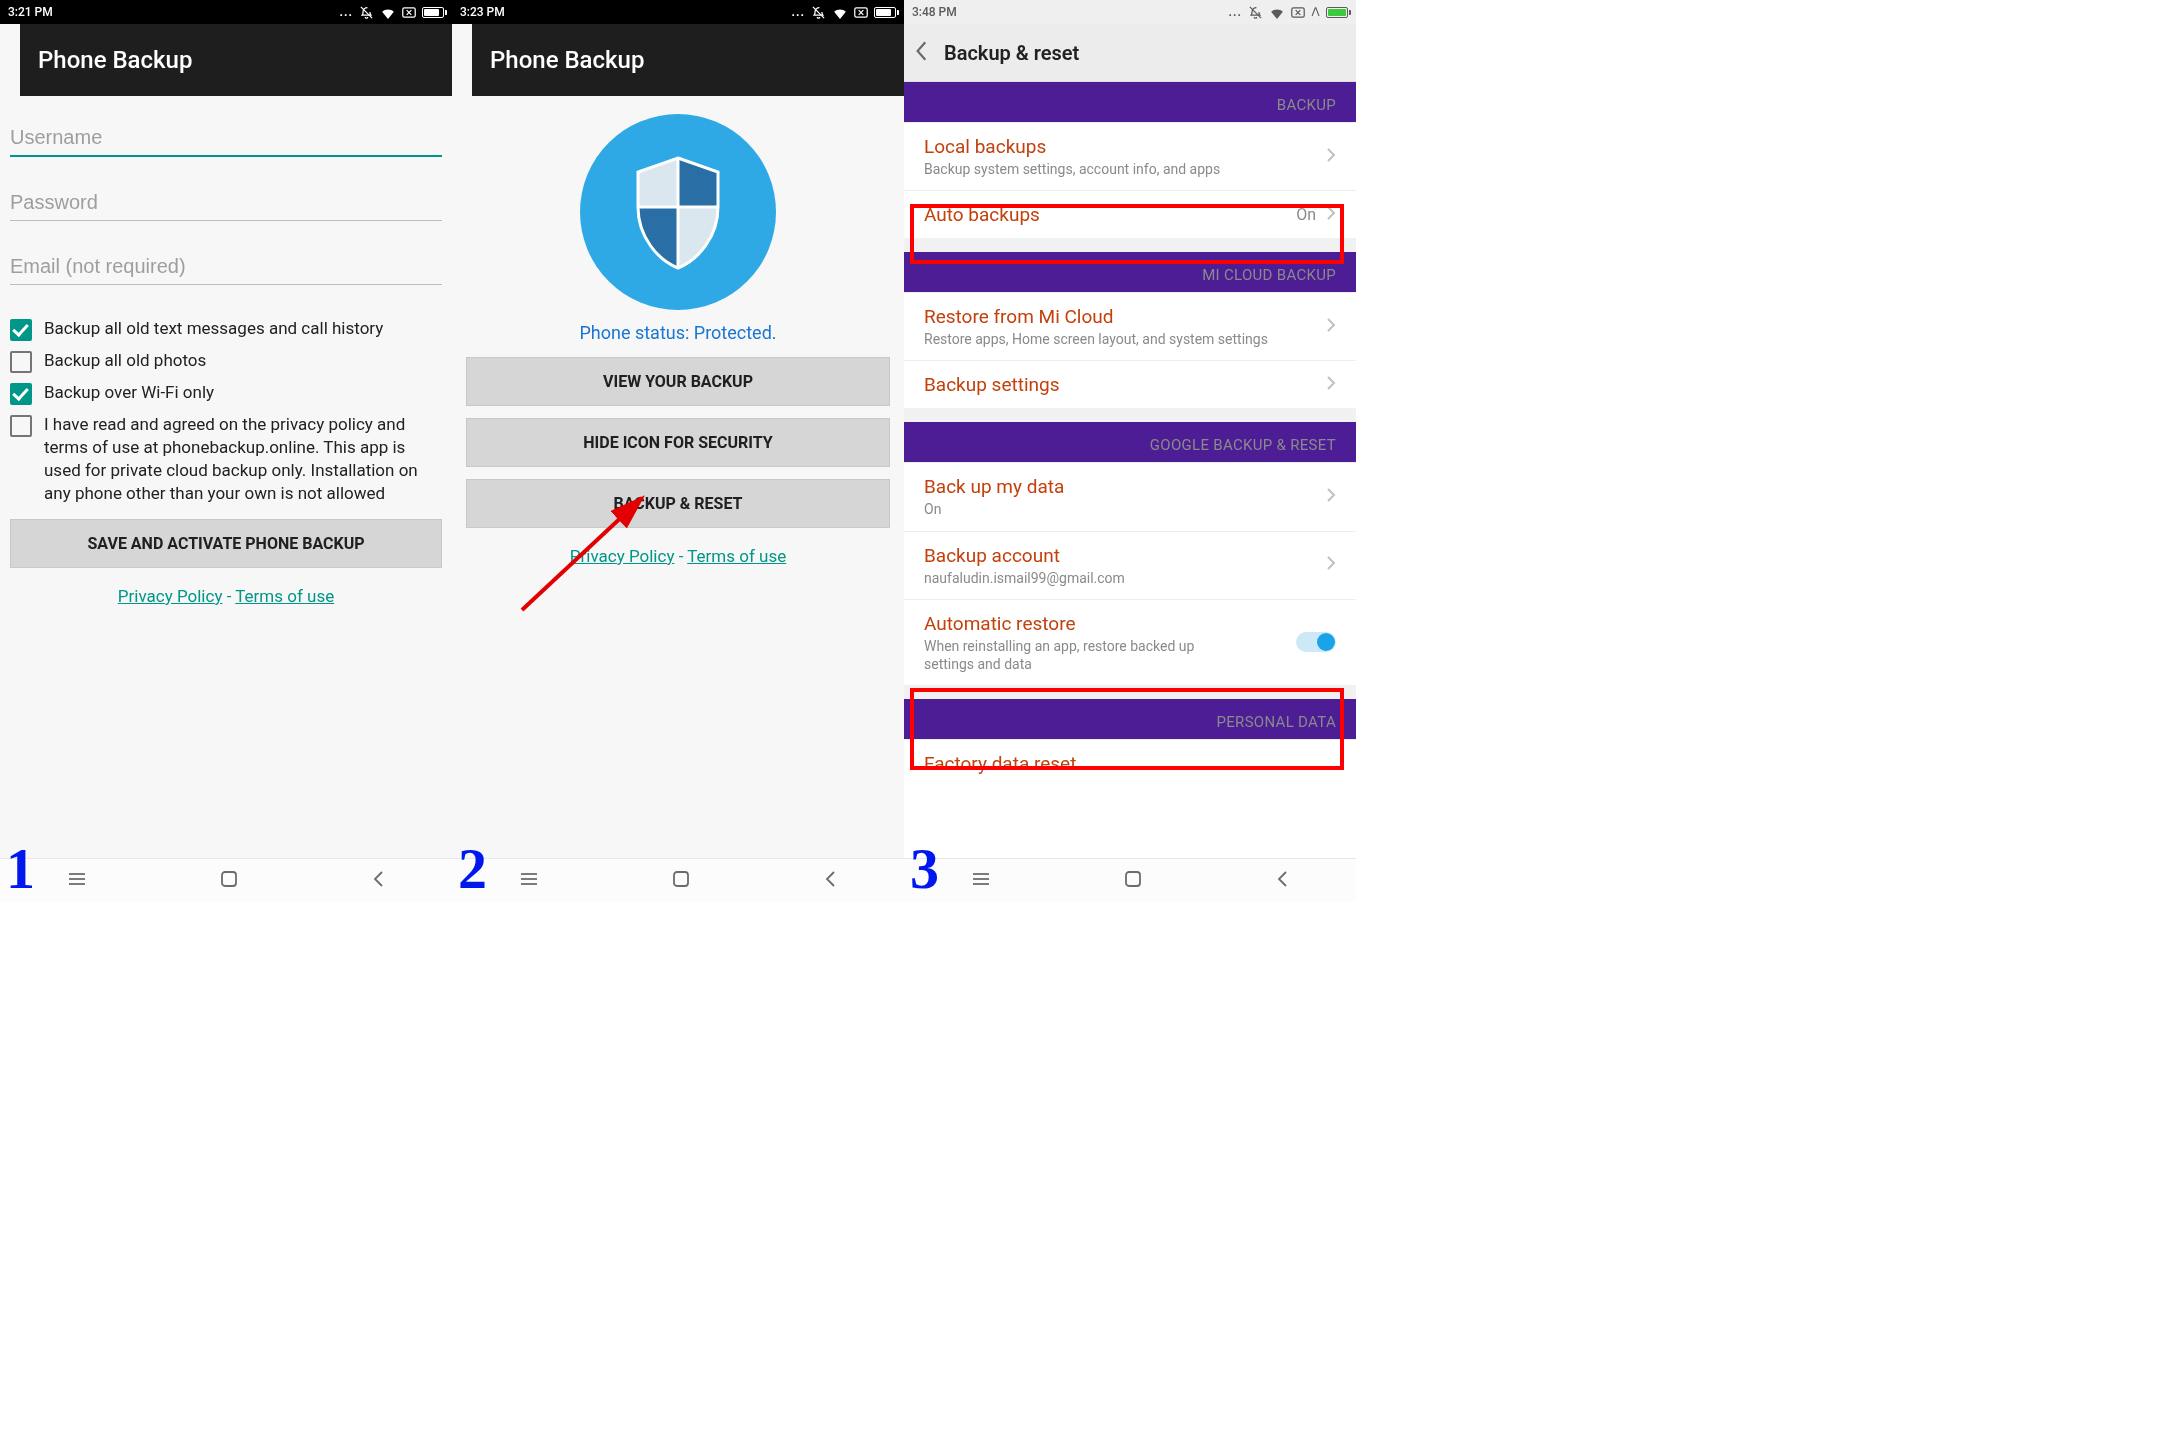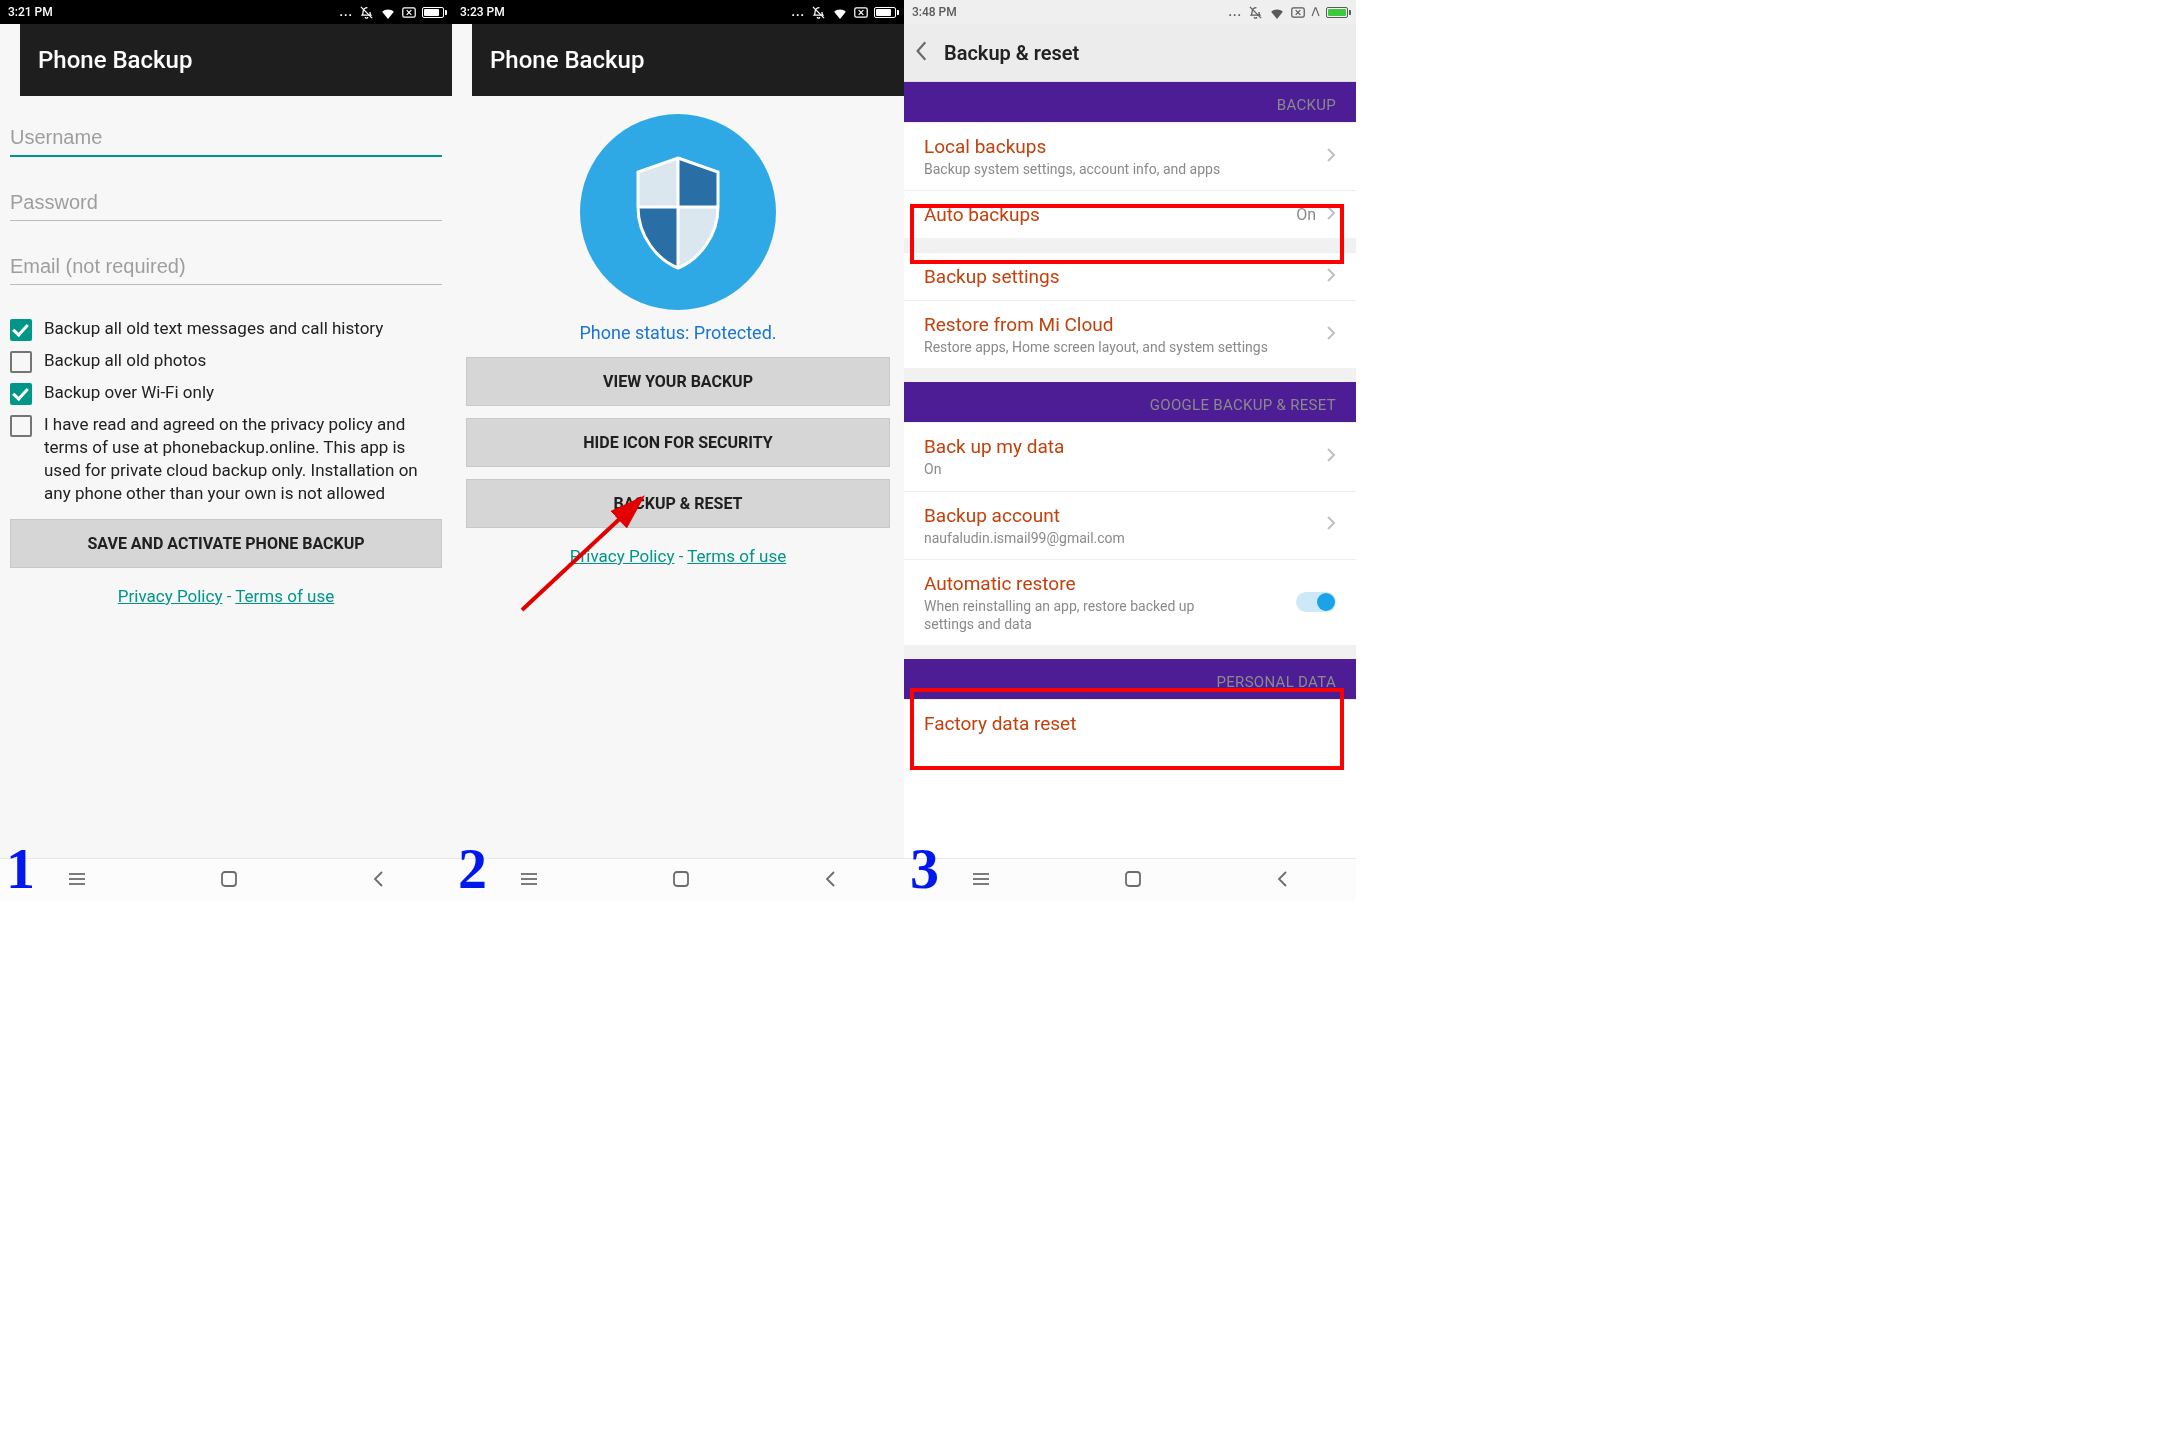--- a/index.html
+++ b/index.html
@@ -296,32 +296,33 @@
       <div class="listitem">
         <div class="txt">
             <div class="main">Auto backups</div>
           </div>
         <span class="right">On</span>
         <span class="chev"><svg width="10" height="16" viewBox="0 0 10 16" fill="none" stroke="currentColor" stroke-width="2">
               <polyline points="2,2 8,8 2,14"></polyline>
             </svg></span>
       </div>
       <div class="section-gap"></div>
-      <div class="listitem">
-        <div class="txt">
-            <div class="main">Backup settings</div>
-          </div>
-        <span class="chev"><svg width="10" height="16" viewBox="0 0 10 16" fill="none" stroke="currentColor" stroke-width="2">
-              <polyline points="2,2 8,8 2,14"></polyline>
-            </svg></span>
-      </div>
+      <div class="section-label">MI CLOUD BACKUP</div>
       <div class="listitem">
         <div class="txt">
             <div class="main">Restore from Mi Cloud</div>
             <div class="sub">Restore apps, Home screen layout, and system settings</div>
+          </div>
+        <span class="chev"><svg width="10" height="16" viewBox="0 0 10 16" fill="none" stroke="currentColor" stroke-width="2">
+              <polyline points="2,2 8,8 2,14"></polyline>
+            </svg></span>
+      </div>
+      <div class="listitem">
+        <div class="txt">
+            <div class="main">Backup settings</div>
           </div>
         <span class="chev"><svg width="10" height="16" viewBox="0 0 10 16" fill="none" stroke="currentColor" stroke-width="2">
               <polyline points="2,2 8,8 2,14"></polyline>
             </svg></span>
       </div>
       <div class="section-gap"></div>
       <div class="section-label">GOOGLE BACKUP &amp; RESET</div>
       <div class="listitem">
         <div class="txt">
             <div class="main">Back up my data</div>

